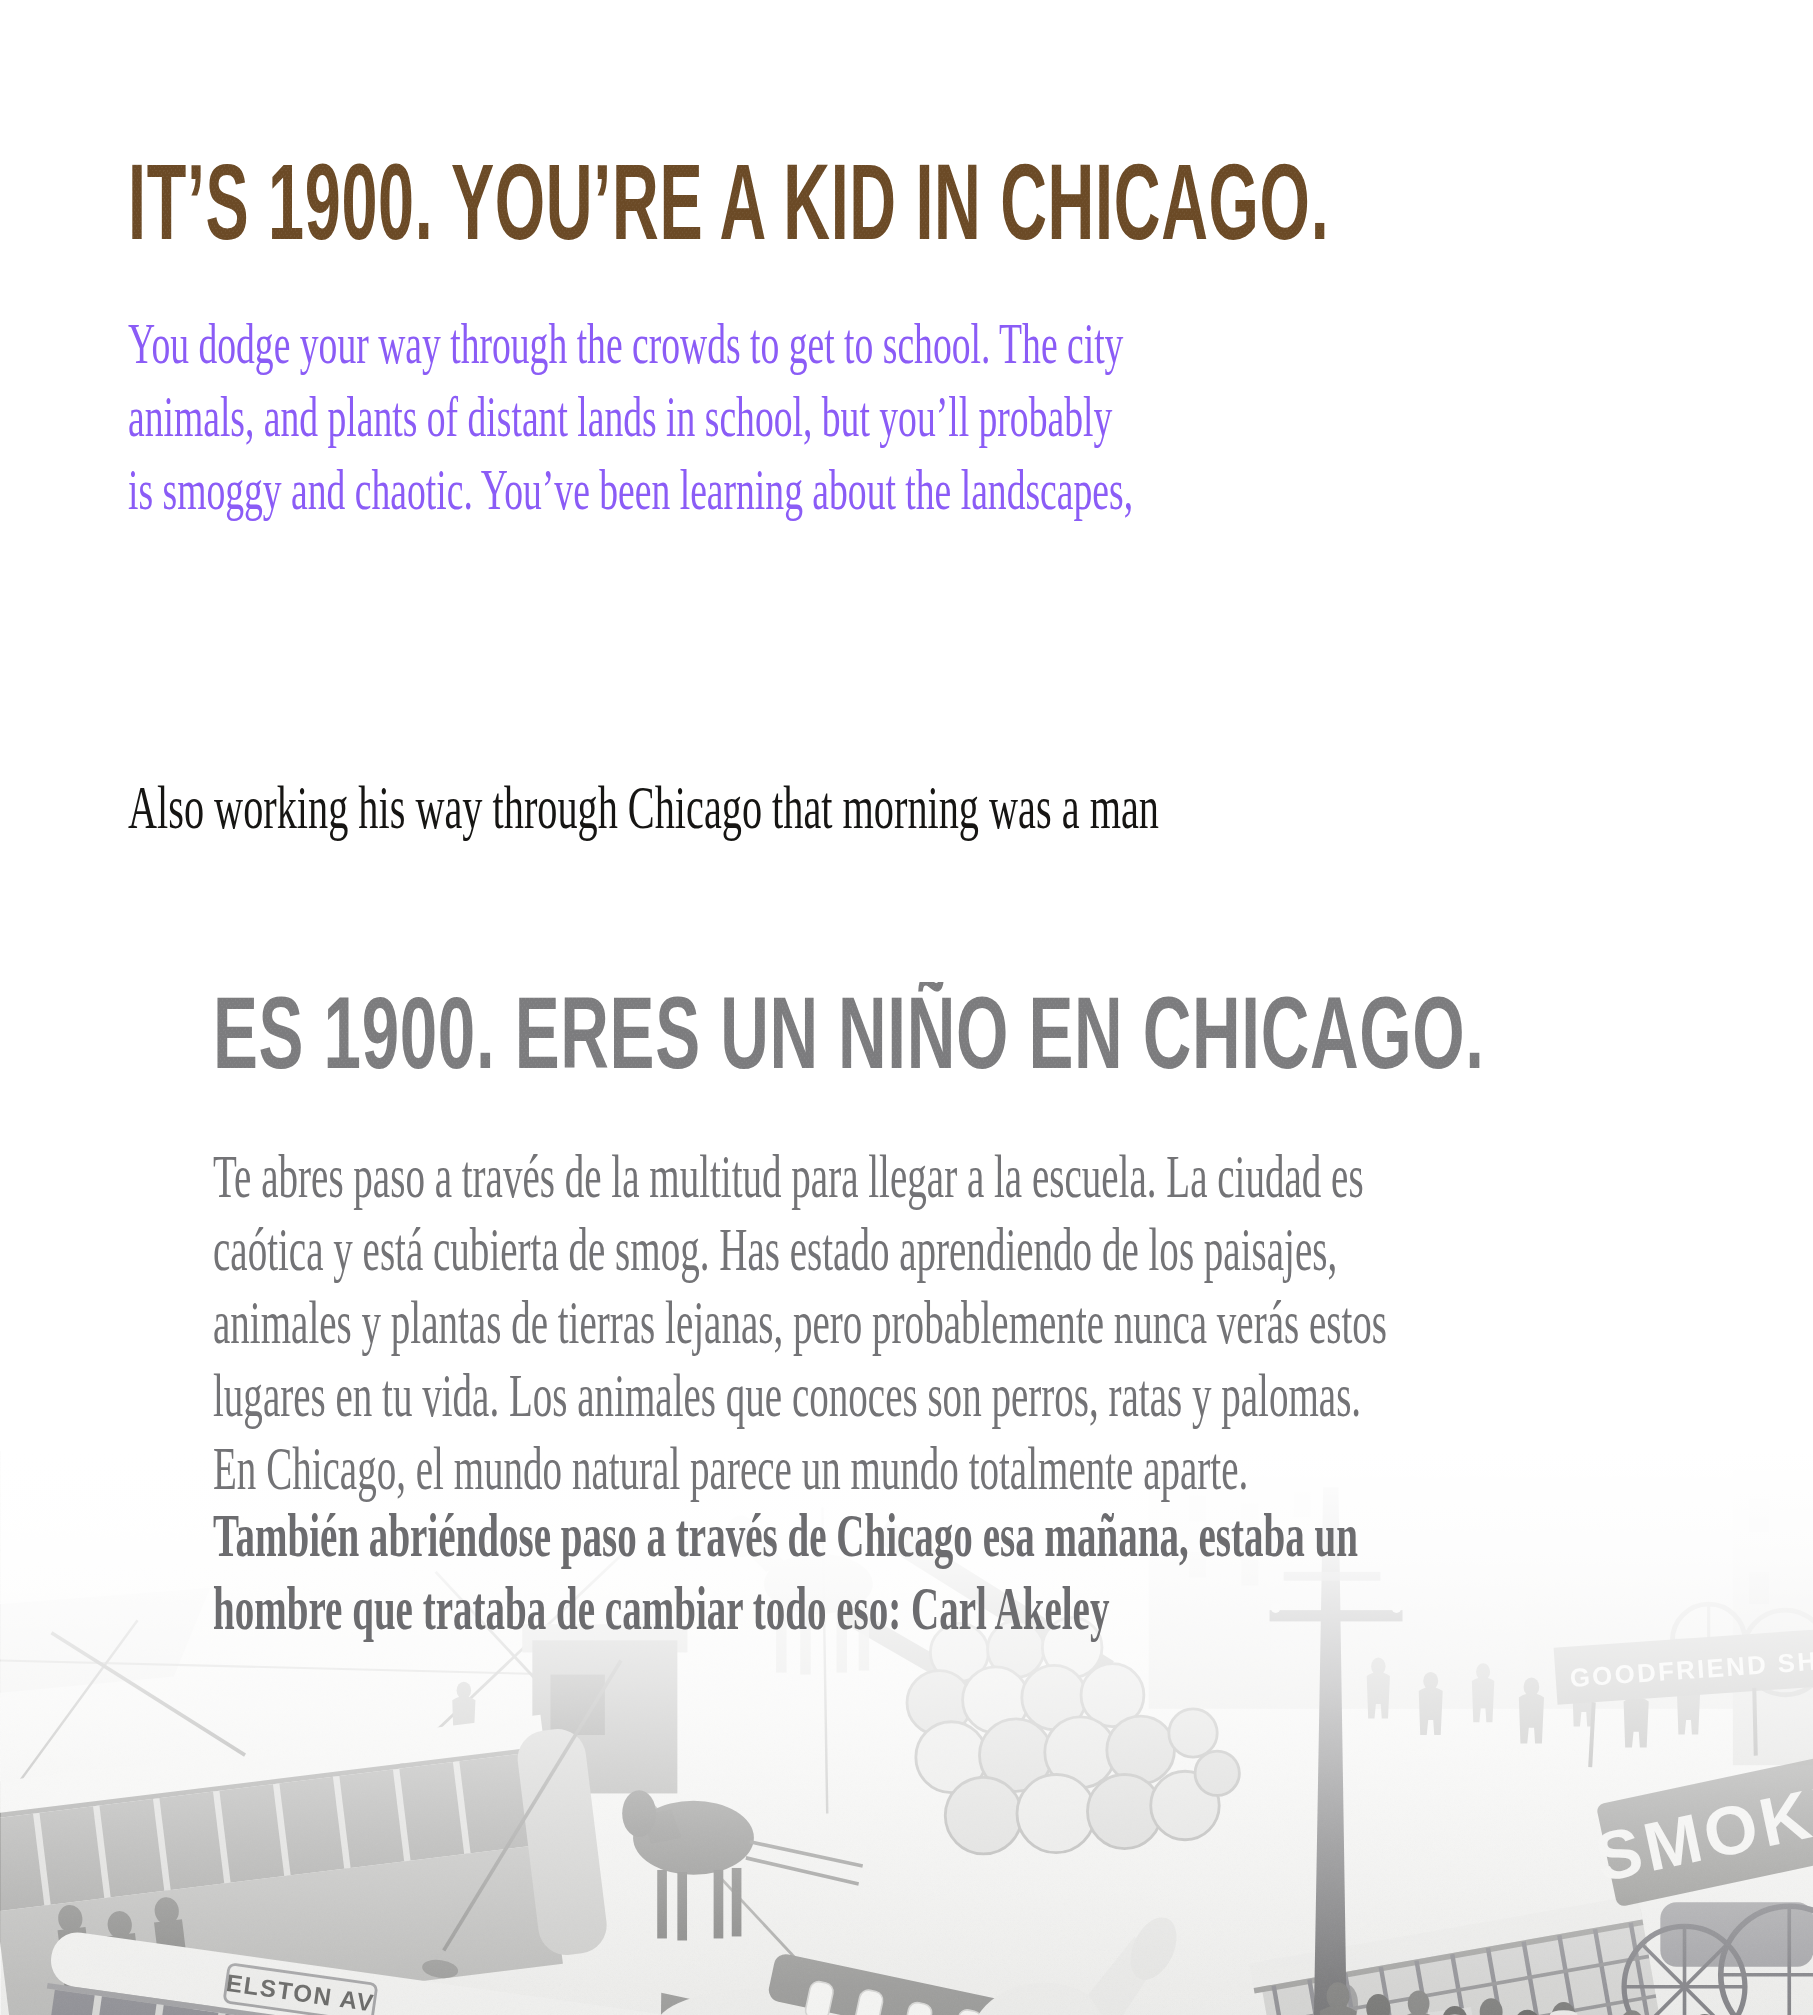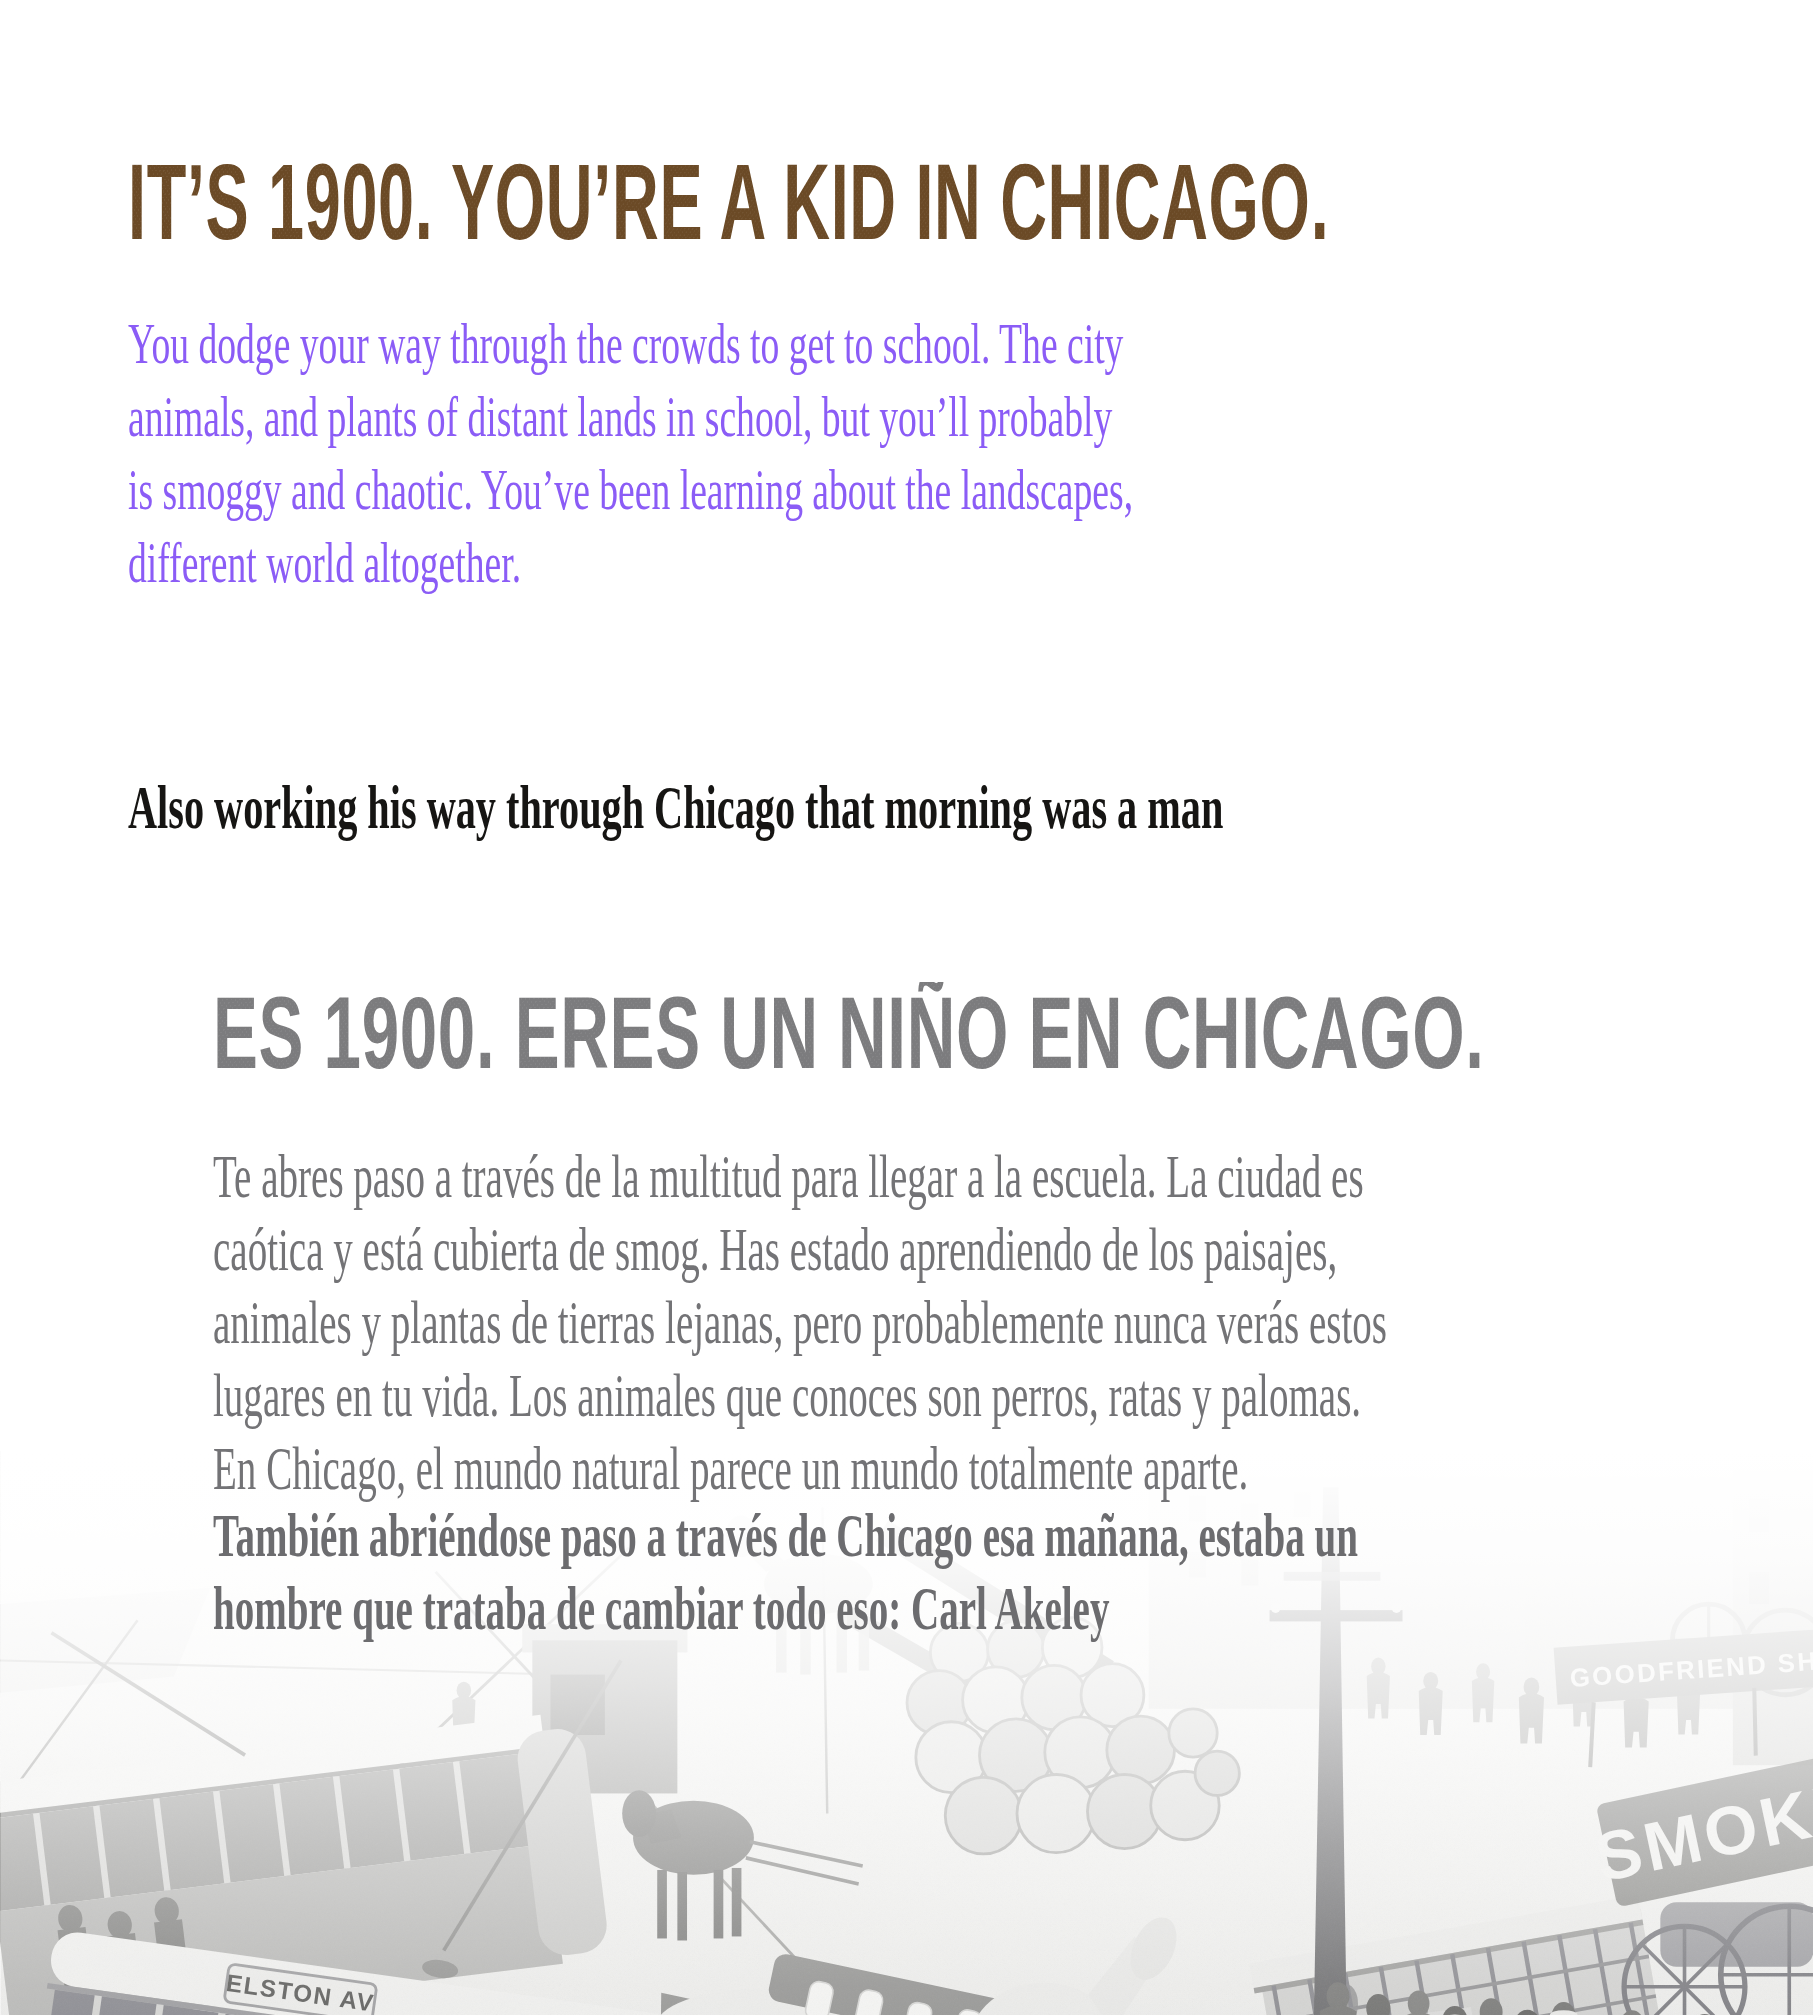--- a/index.html
+++ b/index.html
@@ -30,21 +30,21 @@
 
   
   .body-en {
     position:absolute; left:128px; top:307px;
     font-size:57px; line-height:73px; color:#8b5cf6;
   }
   .body-en .condense { transform:scaleX(0.66); }
 
   .bold-en {
     position:absolute; left:128px; top:771px;
-    font-size:61px; line-height:73px; font-weight:700; color:#161513;
+    font-size:61px; line-height:73px; font-weight:400; color:#161513;
   }
   .bold-en .condense { transform:scaleX(0.66); }
 
   
   .headline-es {
     position:absolute; left:213px; top:982px; margin:0;
     font-family:"Liberation Sans", sans-serif; font-weight:700;
     font-size:102px; line-height:1; color:#7c7c7e; white-space:nowrap;
   }
   .headline-es .condense { transform:scaleX(0.66); letter-spacing:0.01em; }
@@ -74,21 +74,20 @@
 <body>
 
 <div class="page">
 
   <h1 class="headline-en text-layer"><span class="condense distress">IT’S 1900. YOU’RE A KID IN CHICAGO.</span></h1>
 
   <div class="body-en text-layer">
     <div class="line"><span class="condense">You dodge your way through the crowds to get to school. The city</span></div>
     <div class="line"><span class="condense">animals, and plants of distant lands in school, but you’ll probably</span></div>
     <div class="line"><span class="condense">is smoggy and chaotic. You’ve been learning about the landscapes,</span></div>
-    <div class="line"><span class="condense">different world altogether.</span></div>
   </div>
 
   <div class="bold-en text-layer">
     <div class="line"><span class="condense">Also working his way through Chicago that morning was a man</span></div>
   </div>
 
   <h2 class="headline-es text-layer"><span class="condense distress">ES 1900. ERES UN NIÑO EN CHICAGO.</span></h2>
 
   <div class="body-es text-layer">
     <div class="line"><span class="condense">Te abres paso a través de la multitud para llegar a la escuela. La ciudad es</span></div>

